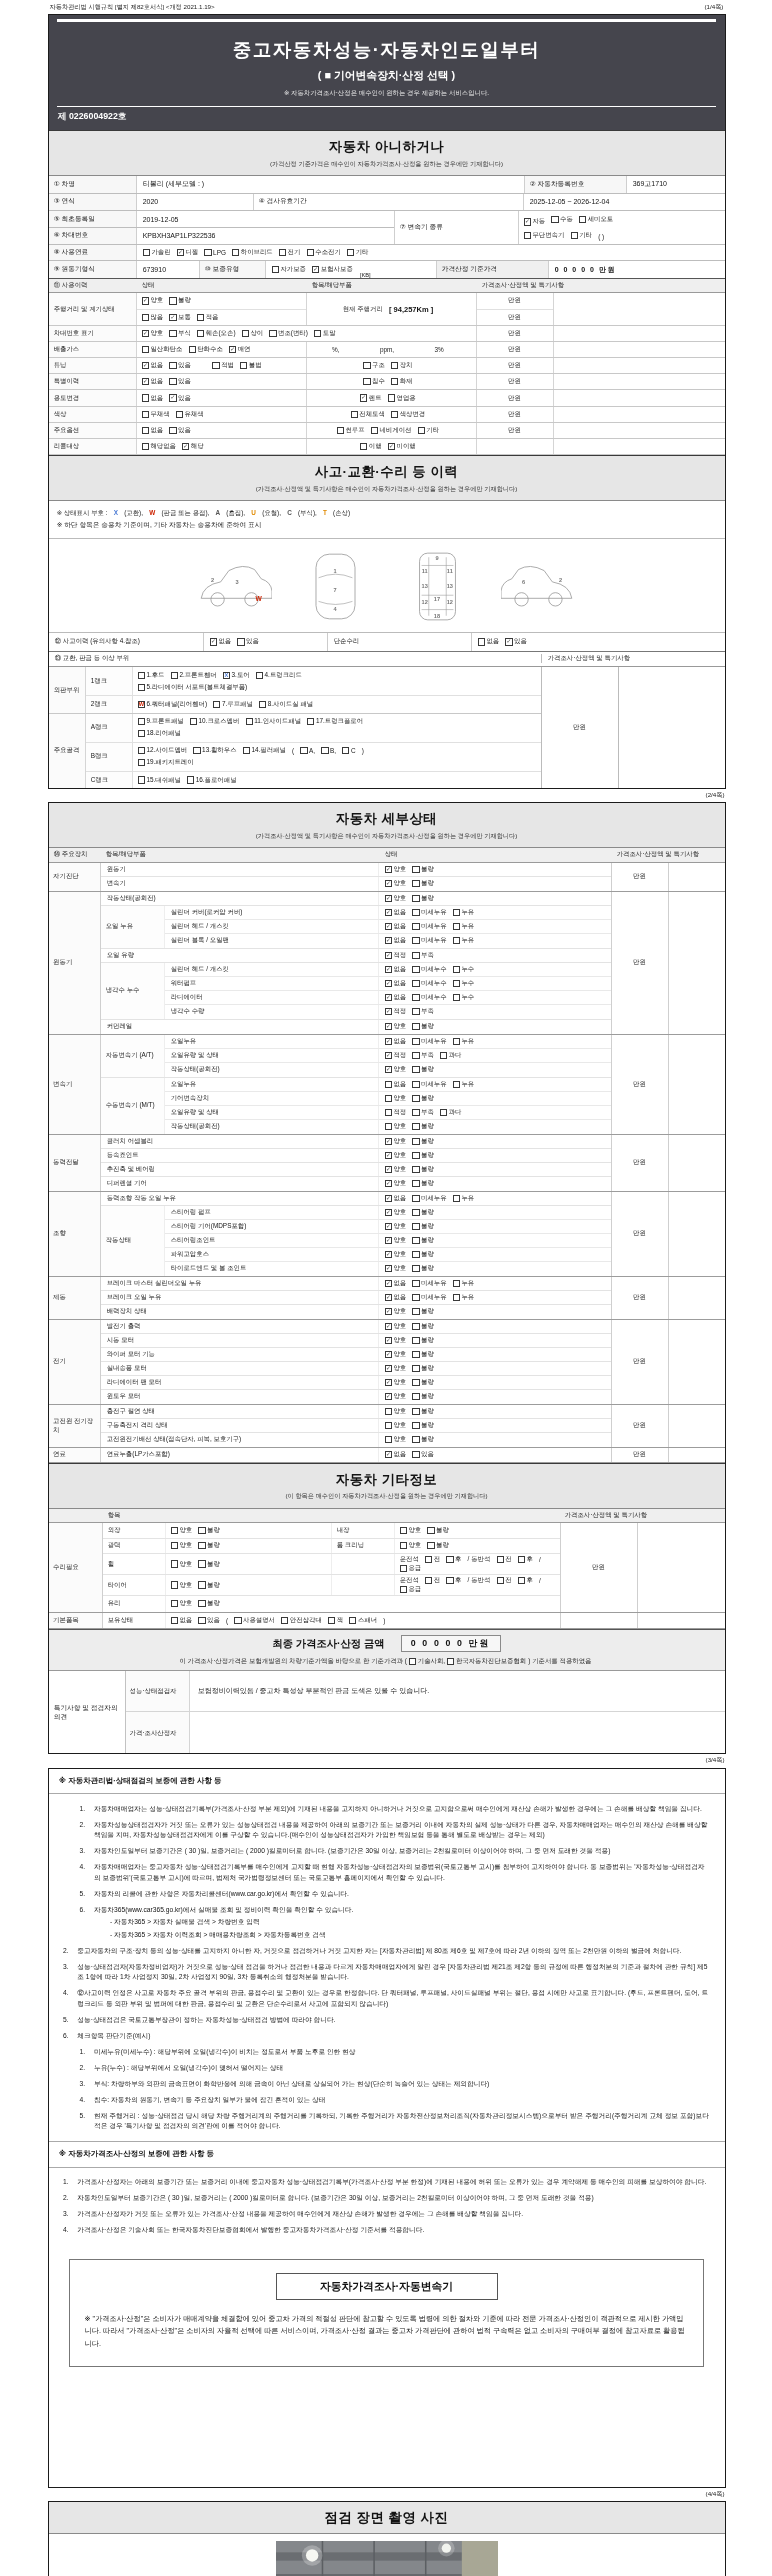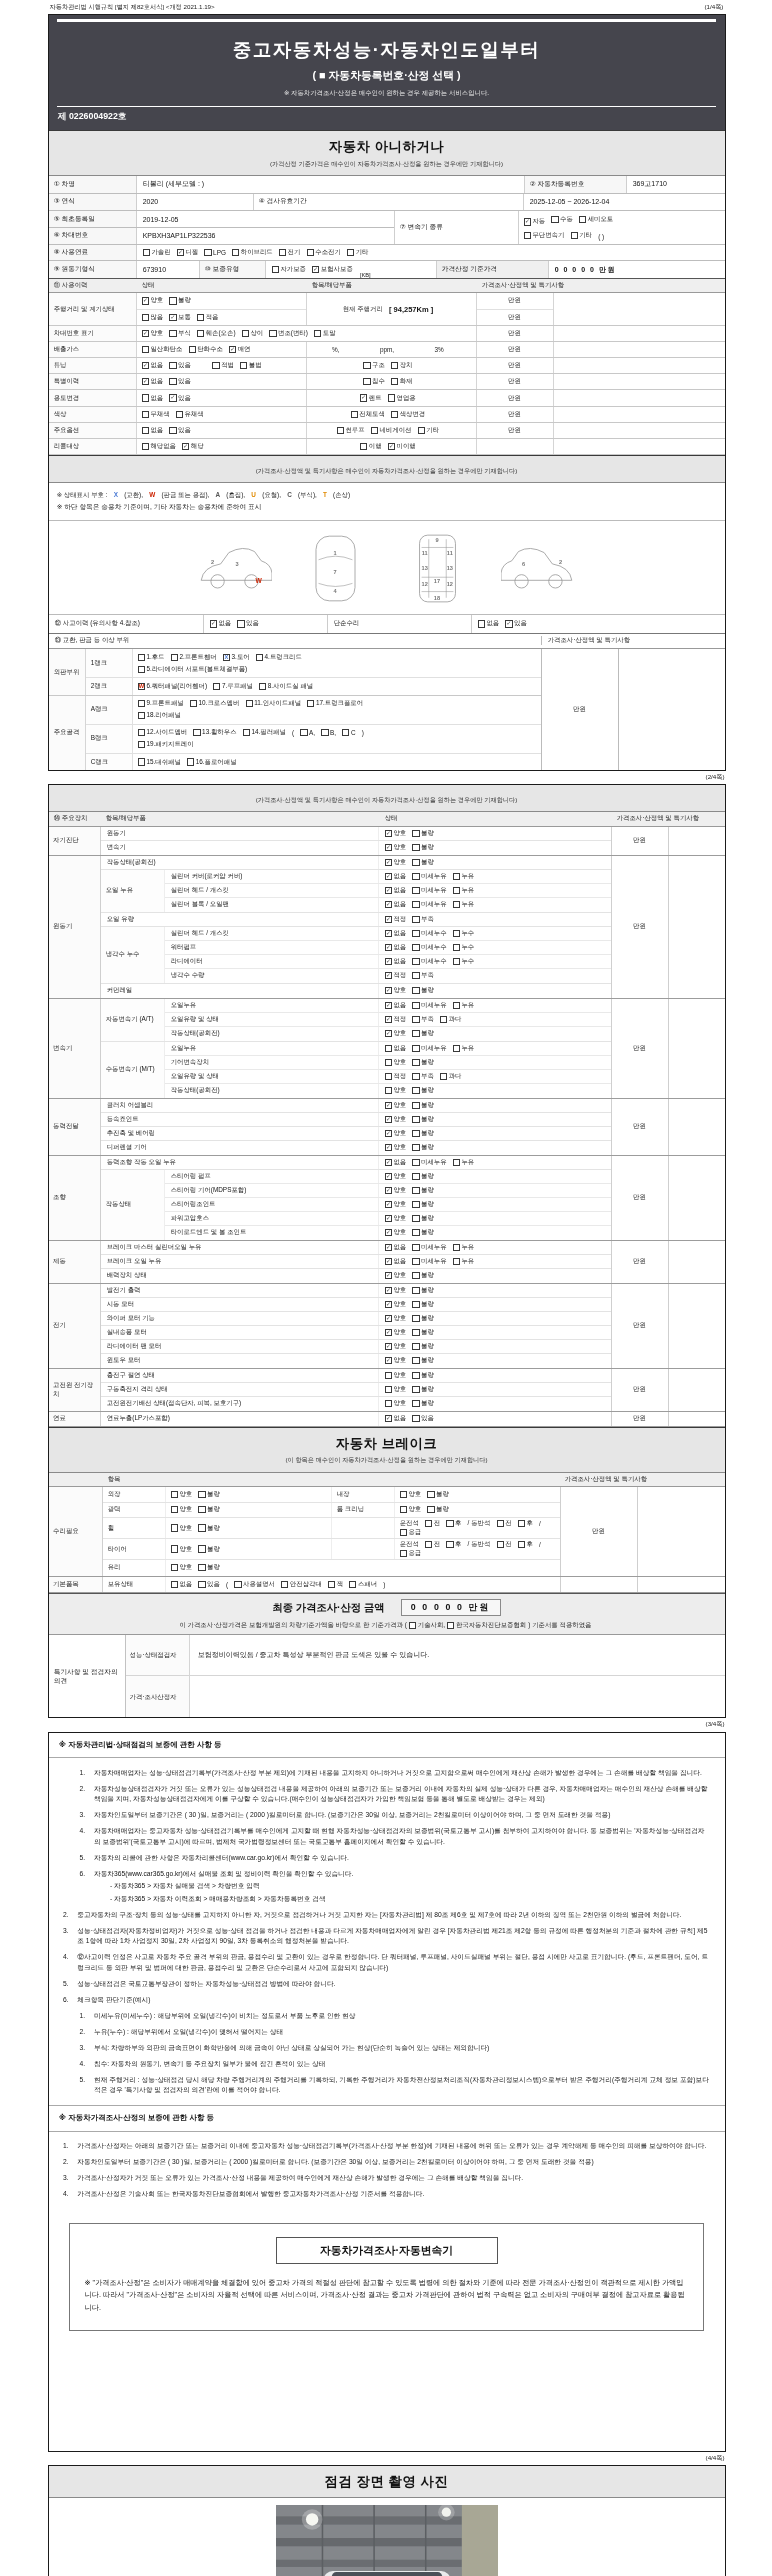--- a/index.html
+++ b/index.html
@@ -155,21 +155,21 @@
 
   <div class="meta-row">
     <span>자동차관리법 시행규칙 [별지 제82호서식] &lt;개정 2021.1.19&gt;</span>
     <span>(1/4쪽)</span>
   </div>
 
   <section class="page" style="min-height:707px">
     <div class="titlebar">
       <div class="strip"></div>
       <div class="t-main">중고자동차성능·자동차인도일부터</div>
-      <div class="t-sub">( ■ 자동차등록번호·산정 선택 )</div>
+      <div class="t-sub">( ■ 기어변속장치·산정 선택 )</div>
       <div class="t-note">※ 자동차가격조사·산정은 매수인이 원하는 경우 제공하는 서비스입니다.</div>
       <div class="docno">제 0226004922호</div>
     </div>
 
     <div class="sec-head">
       <h2>자동차 아니하거나</h2>
       <p>(가격산정 기준가격은 매수인이 자동차가격조사·산정을 원하는 경우에만 기재합니다)</p>
     </div>
 
     <div>
@@ -563,20 +563,21 @@
               <i class="bx">✓</i>
               <em>미이행</em>
             </span>
           </div>
     <div class="o-pr"></div>
     <div class="o-ex"></div>
   </div>
       </div>
 
     <div class="sec-head">
+      <h2>사고·교환·수리 등 이력</h2>
       <p>(가격조사·산정액 및 특기사항은 매수인이 자동차가격조사·산정을 원하는 경우에만 기재합니다)</p>
     </div>
 
     <div class="acc-notes">
       <div><span class="seg tx">※ 상태표시 부호 : </span><span class="seg tx">
             <b style="color:#4a7ad4">X</b>
           </span><span class="seg tx"> (교환),  </span><span class="seg tx">
             <b style="color:#cc2200">W</b>
           </span><span class="seg tx"> (판금 또는 용접),  </span><span class="seg tx">
             <b style="color:#555555">A</b>
@@ -808,20 +809,21 @@
         </div>
       <div class="rank-pr">만원</div>
       <div class="rank-ex"></div>
     </div>
   </section>
 
   <div class="pagemark">(2/4쪽)</div>
 
   <section class="page" style="min-height:860px">
     <div class="sec-head" style="border-top:0">
+      <h2>자동차 세부상태</h2>
       <p>(가격조사·산정액 및 특기사항은 매수인이 자동차가격조사·산정을 원하는 경우에만 기재합니다)</p>
     </div>
 
     <div class="thead">
       <div style="width:52px">⑭ 주요장치</div>
       <div style="width:279px">항목/해당부품</div>
       <div style="flex:1">상태</div>
       <div style="width:113px">가격조사·산정액 및 특기사항</div>
     </div>
     <div id="detail-body">
@@ -1507,21 +1509,21 @@
                 </span>
               </div>
       </div>
           </div>
     <div class="dg-pr">만원</div>
     <div class="dg-ex"></div>
   </div>
       </div>
 
     <div class="sec-head">
-      <h2>자동차 브레이크</h2>
+      <h2>자동차 기타정보</h2>
       <p>(이 항목은 매수인이 자동차가격조사·산정을 원하는 경우에만 기재합니다)</p>
     </div>
 
     <div class="thead">
       <div style="width:54px"></div>
       <div style="flex:1">항목</div>
       <div style="width:165px">가격조사·산정액 및 특기사항</div>
     </div>
     <div id="etc-body">
   <div class="egrp">

